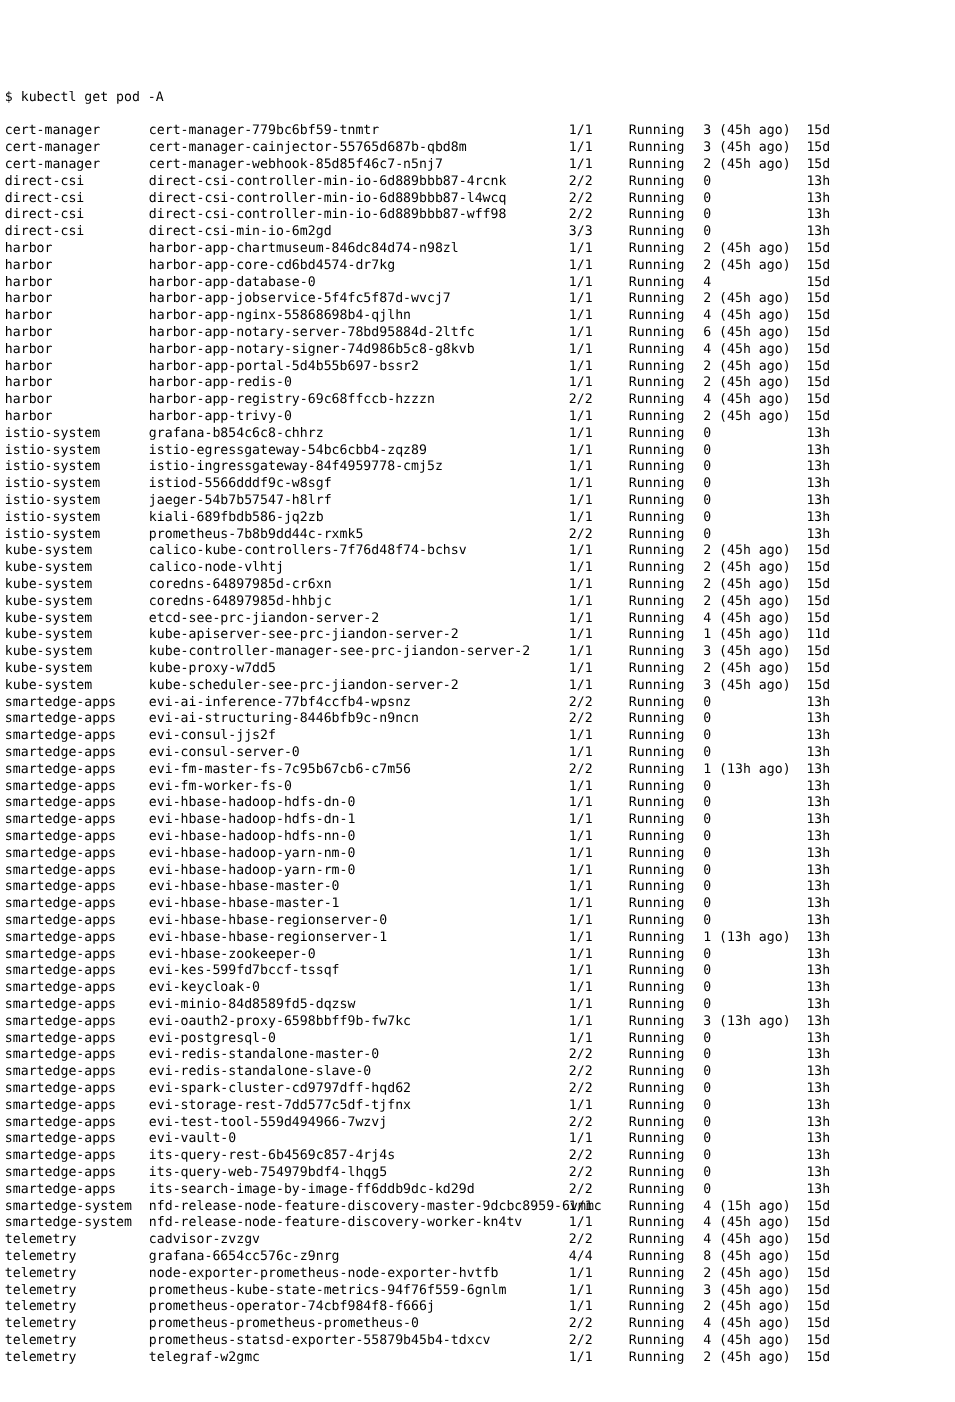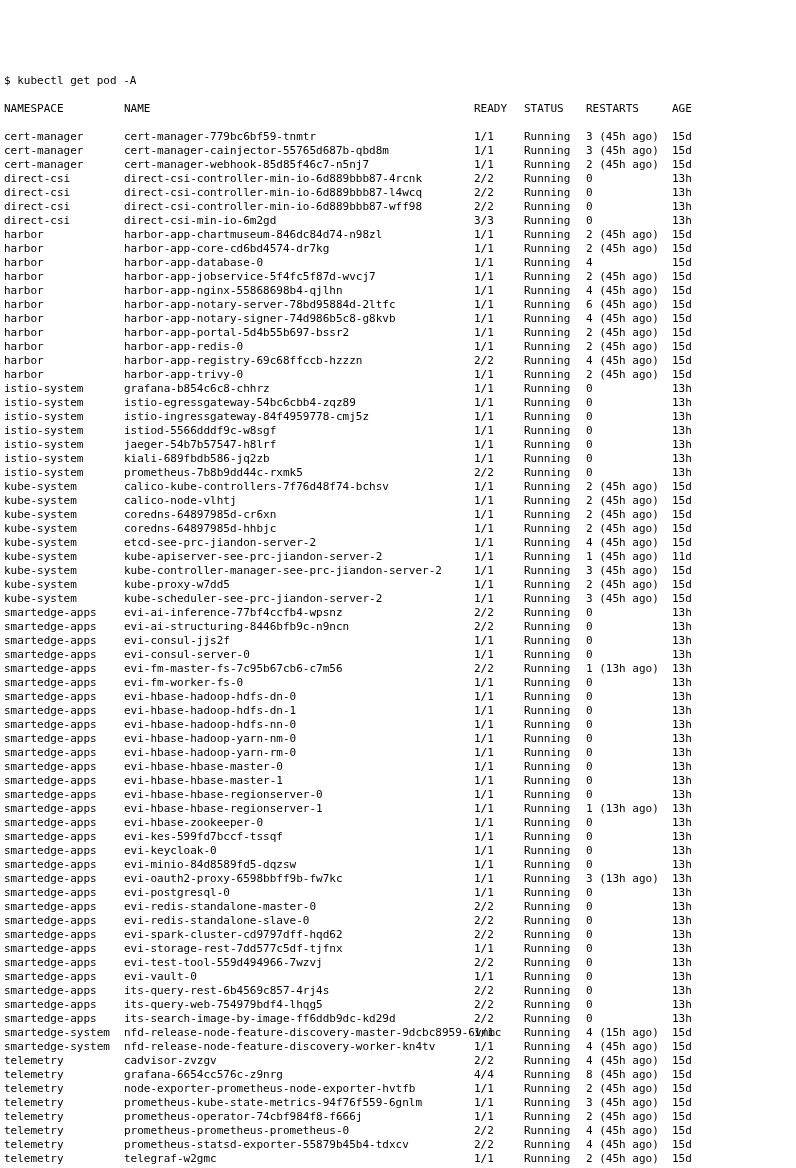--- a/index.html
+++ b/index.html
@@ -20,19 +20,18 @@
     .col-rst  { width: 86px;  flex-shrink: 0; }
     .col-age  { width: 40px;  flex-shrink: 0; }
   </style>
 </head>
 <body>
 
 
 
 <div>
 <div class="row"><span>$</span><span> </span><span>kubectl get pod -A</span></div>
-<div class="row"><span class="col-ns">NAMESPACE</span><span class="col-name">NAME</span><span class="col-ready">READY</span><span class="col-stat">STATUS</span><span class="col-rst">RESTARTS</span><span class="col-age">AGE</span></div>
 <div id="rows-container"><div class="row"><span class="col-ns">cert-manager</span><span class="col-name">cert-manager-779bc6bf59-tnmtr</span><span class="col-ready">1/1</span><span class="col-stat">Running</span><span class="col-rst">3 (45h ago)</span><span class="col-age">15d</span></div><div class="row"><span class="col-ns">cert-manager</span><span class="col-name">cert-manager-cainjector-55765d687b-qbd8m</span><span class="col-ready">1/1</span><span class="col-stat">Running</span><span class="col-rst">3 (45h ago)</span><span class="col-age">15d</span></div><div class="row"><span class="col-ns">cert-manager</span><span class="col-name">cert-manager-webhook-85d85f46c7-n5nj7</span><span class="col-ready">1/1</span><span class="col-stat">Running</span><span class="col-rst">2 (45h ago)</span><span class="col-age">15d</span></div><div class="row"><span class="col-ns">direct-csi</span><span class="col-name">direct-csi-controller-min-io-6d889bbb87-4rcnk</span><span class="col-ready">2/2</span><span class="col-stat">Running</span><span class="col-rst">0</span><span class="col-age">13h</span></div><div class="row"><span class="col-ns">direct-csi</span><span class="col-name">direct-csi-controller-min-io-6d889bbb87-l4wcq</span><span class="col-ready">2/2</span><span class="col-stat">Running</span><span class="col-rst">0</span><span class="col-age">13h</span></div><div class="row"><span class="col-ns">direct-csi</span><span class="col-name">direct-csi-controller-min-io-6d889bbb87-wff98</span><span class="col-ready">2/2</span><span class="col-stat">Running</span><span class="col-rst">0</span><span class="col-age">13h</span></div><div class="row"><span class="col-ns">direct-csi</span><span class="col-name">direct-csi-min-io-6m2gd</span><span class="col-ready">3/3</span><span class="col-stat">Running</span><span class="col-rst">0</span><span class="col-age">13h</span></div><div class="row"><span class="col-ns">harbor</span><span class="col-name">harbor-app-chartmuseum-846dc84d74-n98zl</span><span class="col-ready">1/1</span><span class="col-stat">Running</span><span class="col-rst">2 (45h ago)</span><span class="col-age">15d</span></div><div class="row"><span class="col-ns">harbor</span><span class="col-name">harbor-app-core-cd6bd4574-dr7kg</span><span class="col-ready">1/1</span><span class="col-stat">Running</span><span class="col-rst">2 (45h ago)</span><span class="col-age">15d</span></div><div class="row"><span class="col-ns">harbor</span><span class="col-name">harbor-app-database-0</span><span class="col-ready">1/1</span><span class="col-stat">Running</span><span class="col-rst">4</span><span class="col-age">15d</span></div><div class="row"><span class="col-ns">harbor</span><span class="col-name">harbor-app-jobservice-5f4fc5f87d-wvcj7</span><span class="col-ready">1/1</span><span class="col-stat">Running</span><span class="col-rst">2 (45h ago)</span><span class="col-age">15d</span></div><div class="row"><span class="col-ns">harbor</span><span class="col-name">harbor-app-nginx-55868698b4-qjlhn</span><span class="col-ready">1/1</span><span class="col-stat">Running</span><span class="col-rst">4 (45h ago)</span><span class="col-age">15d</span></div><div class="row"><span class="col-ns">harbor</span><span class="col-name">harbor-app-notary-server-78bd95884d-2ltfc</span><span class="col-ready">1/1</span><span class="col-stat">Running</span><span class="col-rst">6 (45h ago)</span><span class="col-age">15d</span></div><div class="row"><span class="col-ns">harbor</span><span class="col-name">harbor-app-notary-signer-74d986b5c8-g8kvb</span><span class="col-ready">1/1</span><span class="col-stat">Running</span><span class="col-rst">4 (45h ago)</span><span class="col-age">15d</span></div><div class="row"><span class="col-ns">harbor</span><span class="col-name">harbor-app-portal-5d4b55b697-bssr2</span><span class="col-ready">1/1</span><span class="col-stat">Running</span><span class="col-rst">2 (45h ago)</span><span class="col-age">15d</span></div><div class="row"><span class="col-ns">harbor</span><span class="col-name">harbor-app-redis-0</span><span class="col-ready">1/1</span><span class="col-stat">Running</span><span class="col-rst">2 (45h ago)</span><span class="col-age">15d</span></div><div class="row"><span class="col-ns">harbor</span><span class="col-name">harbor-app-registry-69c68ffccb-hzzzn</span><span class="col-ready">2/2</span><span class="col-stat">Running</span><span class="col-rst">4 (45h ago)</span><span class="col-age">15d</span></div><div class="row"><span class="col-ns">harbor</span><span class="col-name">harbor-app-trivy-0</span><span class="col-ready">1/1</span><span class="col-stat">Running</span><span class="col-rst">2 (45h ago)</span><span class="col-age">15d</span></div><div class="row"><span class="col-ns">istio-system</span><span class="col-name">grafana-b854c6c8-chhrz</span><span class="col-ready">1/1</span><span class="col-stat">Running</span><span class="col-rst">0</span><span class="col-age">13h</span></div><div class="row"><span class="col-ns">istio-system</span><span class="col-name">istio-egressgateway-54bc6cbb4-zqz89</span><span class="col-ready">1/1</span><span class="col-stat">Running</span><span class="col-rst">0</span><span class="col-age">13h</span></div><div class="row"><span class="col-ns">istio-system</span><span class="col-name">istio-ingressgateway-84f4959778-cmj5z</span><span class="col-ready">1/1</span><span class="col-stat">Running</span><span class="col-rst">0</span><span class="col-age">13h</span></div><div class="row"><span class="col-ns">istio-system</span><span class="col-name">istiod-5566dddf9c-w8sgf</span><span class="col-ready">1/1</span><span class="col-stat">Running</span><span class="col-rst">0</span><span class="col-age">13h</span></div><div class="row"><span class="col-ns">istio-system</span><span class="col-name">jaeger-54b7b57547-h8lrf</span><span class="col-ready">1/1</span><span class="col-stat">Running</span><span class="col-rst">0</span><span class="col-age">13h</span></div><div class="row"><span class="col-ns">istio-system</span><span class="col-name">kiali-689fbdb586-jq2zb</span><span class="col-ready">1/1</span><span class="col-stat">Running</span><span class="col-rst">0</span><span class="col-age">13h</span></div><div class="row"><span class="col-ns">istio-system</span><span class="col-name">prometheus-7b8b9dd44c-rxmk5</span><span class="col-ready">2/2</span><span class="col-stat">Running</span><span class="col-rst">0</span><span class="col-age">13h</span></div><div class="row"><span class="col-ns">kube-system</span><span class="col-name">calico-kube-controllers-7f76d48f74-bchsv</span><span class="col-ready">1/1</span><span class="col-stat">Running</span><span class="col-rst">2 (45h ago)</span><span class="col-age">15d</span></div><div class="row"><span class="col-ns">kube-system</span><span class="col-name">calico-node-vlhtj</span><span class="col-ready">1/1</span><span class="col-stat">Running</span><span class="col-rst">2 (45h ago)</span><span class="col-age">15d</span></div><div class="row"><span class="col-ns">kube-system</span><span class="col-name">coredns-64897985d-cr6xn</span><span class="col-ready">1/1</span><span class="col-stat">Running</span><span class="col-rst">2 (45h ago)</span><span class="col-age">15d</span></div><div class="row"><span class="col-ns">kube-system</span><span class="col-name">coredns-64897985d-hhbjc</span><span class="col-ready">1/1</span><span class="col-stat">Running</span><span class="col-rst">2 (45h ago)</span><span class="col-age">15d</span></div><div class="row"><span class="col-ns">kube-system</span><span class="col-name">etcd-see-prc-jiandon-server-2</span><span class="col-ready">1/1</span><span class="col-stat">Running</span><span class="col-rst">4 (45h ago)</span><span class="col-age">15d</span></div><div class="row"><span class="col-ns">kube-system</span><span class="col-name">kube-apiserver-see-prc-jiandon-server-2</span><span class="col-ready">1/1</span><span class="col-stat">Running</span><span class="col-rst">1 (45h ago)</span><span class="col-age">11d</span></div><div class="row"><span class="col-ns">kube-system</span><span class="col-name">kube-controller-manager-see-prc-jiandon-server-2</span><span class="col-ready">1/1</span><span class="col-stat">Running</span><span class="col-rst">3 (45h ago)</span><span class="col-age">15d</span></div><div class="row"><span class="col-ns">kube-system</span><span class="col-name">kube-proxy-w7dd5</span><span class="col-ready">1/1</span><span class="col-stat">Running</span><span class="col-rst">2 (45h ago)</span><span class="col-age">15d</span></div><div class="row"><span class="col-ns">kube-system</span><span class="col-name">kube-scheduler-see-prc-jiandon-server-2</span><span class="col-ready">1/1</span><span class="col-stat">Running</span><span class="col-rst">3 (45h ago)</span><span class="col-age">15d</span></div><div class="row"><span class="col-ns">smartedge-apps</span><span class="col-name">evi-ai-inference-77bf4ccfb4-wpsnz</span><span class="col-ready">2/2</span><span class="col-stat">Running</span><span class="col-rst">0</span><span class="col-age">13h</span></div><div class="row"><span class="col-ns">smartedge-apps</span><span class="col-name">evi-ai-structuring-8446bfb9c-n9ncn</span><span class="col-ready">2/2</span><span class="col-stat">Running</span><span class="col-rst">0</span><span class="col-age">13h</span></div><div class="row"><span class="col-ns">smartedge-apps</span><span class="col-name">evi-consul-jjs2f</span><span class="col-ready">1/1</span><span class="col-stat">Running</span><span class="col-rst">0</span><span class="col-age">13h</span></div><div class="row"><span class="col-ns">smartedge-apps</span><span class="col-name">evi-consul-server-0</span><span class="col-ready">1/1</span><span class="col-stat">Running</span><span class="col-rst">0</span><span class="col-age">13h</span></div><div class="row"><span class="col-ns">smartedge-apps</span><span class="col-name">evi-fm-master-fs-7c95b67cb6-c7m56</span><span class="col-ready">2/2</span><span class="col-stat">Running</span><span class="col-rst">1 (13h ago)</span><span class="col-age">13h</span></div><div class="row"><span class="col-ns">smartedge-apps</span><span class="col-name">evi-fm-worker-fs-0</span><span class="col-ready">1/1</span><span class="col-stat">Running</span><span class="col-rst">0</span><span class="col-age">13h</span></div><div class="row"><span class="col-ns">smartedge-apps</span><span class="col-name">evi-hbase-hadoop-hdfs-dn-0</span><span class="col-ready">1/1</span><span class="col-stat">Running</span><span class="col-rst">0</span><span class="col-age">13h</span></div><div class="row"><span class="col-ns">smartedge-apps</span><span class="col-name">evi-hbase-hadoop-hdfs-dn-1</span><span class="col-ready">1/1</span><span class="col-stat">Running</span><span class="col-rst">0</span><span class="col-age">13h</span></div><div class="row"><span class="col-ns">smartedge-apps</span><span class="col-name">evi-hbase-hadoop-hdfs-nn-0</span><span class="col-ready">1/1</span><span class="col-stat">Running</span><span class="col-rst">0</span><span class="col-age">13h</span></div><div class="row"><span class="col-ns">smartedge-apps</span><span class="col-name">evi-hbase-hadoop-yarn-nm-0</span><span class="col-ready">1/1</span><span class="col-stat">Running</span><span class="col-rst">0</span><span class="col-age">13h</span></div><div class="row"><span class="col-ns">smartedge-apps</span><span class="col-name">evi-hbase-hadoop-yarn-rm-0</span><span class="col-ready">1/1</span><span class="col-stat">Running</span><span class="col-rst">0</span><span class="col-age">13h</span></div><div class="row"><span class="col-ns">smartedge-apps</span><span class="col-name">evi-hbase-hbase-master-0</span><span class="col-ready">1/1</span><span class="col-stat">Running</span><span class="col-rst">0</span><span class="col-age">13h</span></div><div class="row"><span class="col-ns">smartedge-apps</span><span class="col-name">evi-hbase-hbase-master-1</span><span class="col-ready">1/1</span><span class="col-stat">Running</span><span class="col-rst">0</span><span class="col-age">13h</span></div><div class="row"><span class="col-ns">smartedge-apps</span><span class="col-name">evi-hbase-hbase-regionserver-0</span><span class="col-ready">1/1</span><span class="col-stat">Running</span><span class="col-rst">0</span><span class="col-age">13h</span></div><div class="row"><span class="col-ns">smartedge-apps</span><span class="col-name">evi-hbase-hbase-regionserver-1</span><span class="col-ready">1/1</span><span class="col-stat">Running</span><span class="col-rst">1 (13h ago)</span><span class="col-age">13h</span></div><div class="row"><span class="col-ns">smartedge-apps</span><span class="col-name">evi-hbase-zookeeper-0</span><span class="col-ready">1/1</span><span class="col-stat">Running</span><span class="col-rst">0</span><span class="col-age">13h</span></div><div class="row"><span class="col-ns">smartedge-apps</span><span class="col-name">evi-kes-599fd7bccf-tssqf</span><span class="col-ready">1/1</span><span class="col-stat">Running</span><span class="col-rst">0</span><span class="col-age">13h</span></div><div class="row"><span class="col-ns">smartedge-apps</span><span class="col-name">evi-keycloak-0</span><span class="col-ready">1/1</span><span class="col-stat">Running</span><span class="col-rst">0</span><span class="col-age">13h</span></div><div class="row"><span class="col-ns">smartedge-apps</span><span class="col-name">evi-minio-84d8589fd5-dqzsw</span><span class="col-ready">1/1</span><span class="col-stat">Running</span><span class="col-rst">0</span><span class="col-age">13h</span></div><div class="row"><span class="col-ns">smartedge-apps</span><span class="col-name">evi-oauth2-proxy-6598bbff9b-fw7kc</span><span class="col-ready">1/1</span><span class="col-stat">Running</span><span class="col-rst">3 (13h ago)</span><span class="col-age">13h</span></div><div class="row"><span class="col-ns">smartedge-apps</span><span class="col-name">evi-postgresql-0</span><span class="col-ready">1/1</span><span class="col-stat">Running</span><span class="col-rst">0</span><span class="col-age">13h</span></div><div class="row"><span class="col-ns">smartedge-apps</span><span class="col-name">evi-redis-standalone-master-0</span><span class="col-ready">2/2</span><span class="col-stat">Running</span><span class="col-rst">0</span><span class="col-age">13h</span></div><div class="row"><span class="col-ns">smartedge-apps</span><span class="col-name">evi-redis-standalone-slave-0</span><span class="col-ready">2/2</span><span class="col-stat">Running</span><span class="col-rst">0</span><span class="col-age">13h</span></div><div class="row"><span class="col-ns">smartedge-apps</span><span class="col-name">evi-spark-cluster-cd9797dff-hqd62</span><span class="col-ready">2/2</span><span class="col-stat">Running</span><span class="col-rst">0</span><span class="col-age">13h</span></div><div class="row"><span class="col-ns">smartedge-apps</span><span class="col-name">evi-storage-rest-7dd577c5df-tjfnx</span><span class="col-ready">1/1</span><span class="col-stat">Running</span><span class="col-rst">0</span><span class="col-age">13h</span></div><div class="row"><span class="col-ns">smartedge-apps</span><span class="col-name">evi-test-tool-559d494966-7wzvj</span><span class="col-ready">2/2</span><span class="col-stat">Running</span><span class="col-rst">0</span><span class="col-age">13h</span></div><div class="row"><span class="col-ns">smartedge-apps</span><span class="col-name">evi-vault-0</span><span class="col-ready">1/1</span><span class="col-stat">Running</span><span class="col-rst">0</span><span class="col-age">13h</span></div><div class="row"><span class="col-ns">smartedge-apps</span><span class="col-name">its-query-rest-6b4569c857-4rj4s</span><span class="col-ready">2/2</span><span class="col-stat">Running</span><span class="col-rst">0</span><span class="col-age">13h</span></div><div class="row"><span class="col-ns">smartedge-apps</span><span class="col-name">its-query-web-754979bdf4-lhqg5</span><span class="col-ready">2/2</span><span class="col-stat">Running</span><span class="col-rst">0</span><span class="col-age">13h</span></div><div class="row"><span class="col-ns">smartedge-apps</span><span class="col-name">its-search-image-by-image-ff6ddb9dc-kd29d</span><span class="col-ready">2/2</span><span class="col-stat">Running</span><span class="col-rst">0</span><span class="col-age">13h</span></div><div class="row"><span class="col-ns">smartedge-system</span><span class="col-name">nfd-release-node-feature-discovery-master-9dcbc8959-6vmmc</span><span class="col-ready">1/1</span><span class="col-stat">Running</span><span class="col-rst">4 (15h ago)</span><span class="col-age">15d</span></div><div class="row"><span class="col-ns">smartedge-system</span><span class="col-name">nfd-release-node-feature-discovery-worker-kn4tv</span><span class="col-ready">1/1</span><span class="col-stat">Running</span><span class="col-rst">4 (45h ago)</span><span class="col-age">15d</span></div><div class="row"><span class="col-ns">telemetry</span><span class="col-name">cadvisor-zvzgv</span><span class="col-ready">2/2</span><span class="col-stat">Running</span><span class="col-rst">4 (45h ago)</span><span class="col-age">15d</span></div><div class="row"><span class="col-ns">telemetry</span><span class="col-name">grafana-6654cc576c-z9nrg</span><span class="col-ready">4/4</span><span class="col-stat">Running</span><span class="col-rst">8 (45h ago)</span><span class="col-age">15d</span></div><div class="row"><span class="col-ns">telemetry</span><span class="col-name">node-exporter-prometheus-node-exporter-hvtfb</span><span class="col-ready">1/1</span><span class="col-stat">Running</span><span class="col-rst">2 (45h ago)</span><span class="col-age">15d</span></div><div class="row"><span class="col-ns">telemetry</span><span class="col-name">prometheus-kube-state-metrics-94f76f559-6gnlm</span><span class="col-ready">1/1</span><span class="col-stat">Running</span><span class="col-rst">3 (45h ago)</span><span class="col-age">15d</span></div><div class="row"><span class="col-ns">telemetry</span><span class="col-name">prometheus-operator-74cbf984f8-f666j</span><span class="col-ready">1/1</span><span class="col-stat">Running</span><span class="col-rst">2 (45h ago)</span><span class="col-age">15d</span></div><div class="row"><span class="col-ns">telemetry</span><span class="col-name">prometheus-prometheus-prometheus-0</span><span class="col-ready">2/2</span><span class="col-stat">Running</span><span class="col-rst">4 (45h ago)</span><span class="col-age">15d</span></div><div class="row"><span class="col-ns">telemetry</span><span class="col-name">prometheus-statsd-exporter-55879b45b4-tdxcv</span><span class="col-ready">2/2</span><span class="col-stat">Running</span><span class="col-rst">4 (45h ago)</span><span class="col-age">15d</span></div><div class="row"><span class="col-ns">telemetry</span><span class="col-name">telegraf-w2gmc</span><span class="col-ready">1/1</span><span class="col-stat">Running</span><span class="col-rst">2 (45h ago)</span><span class="col-age">15d</span></div></div>
 
 </div>
 
 
 
 
 </body></html>

